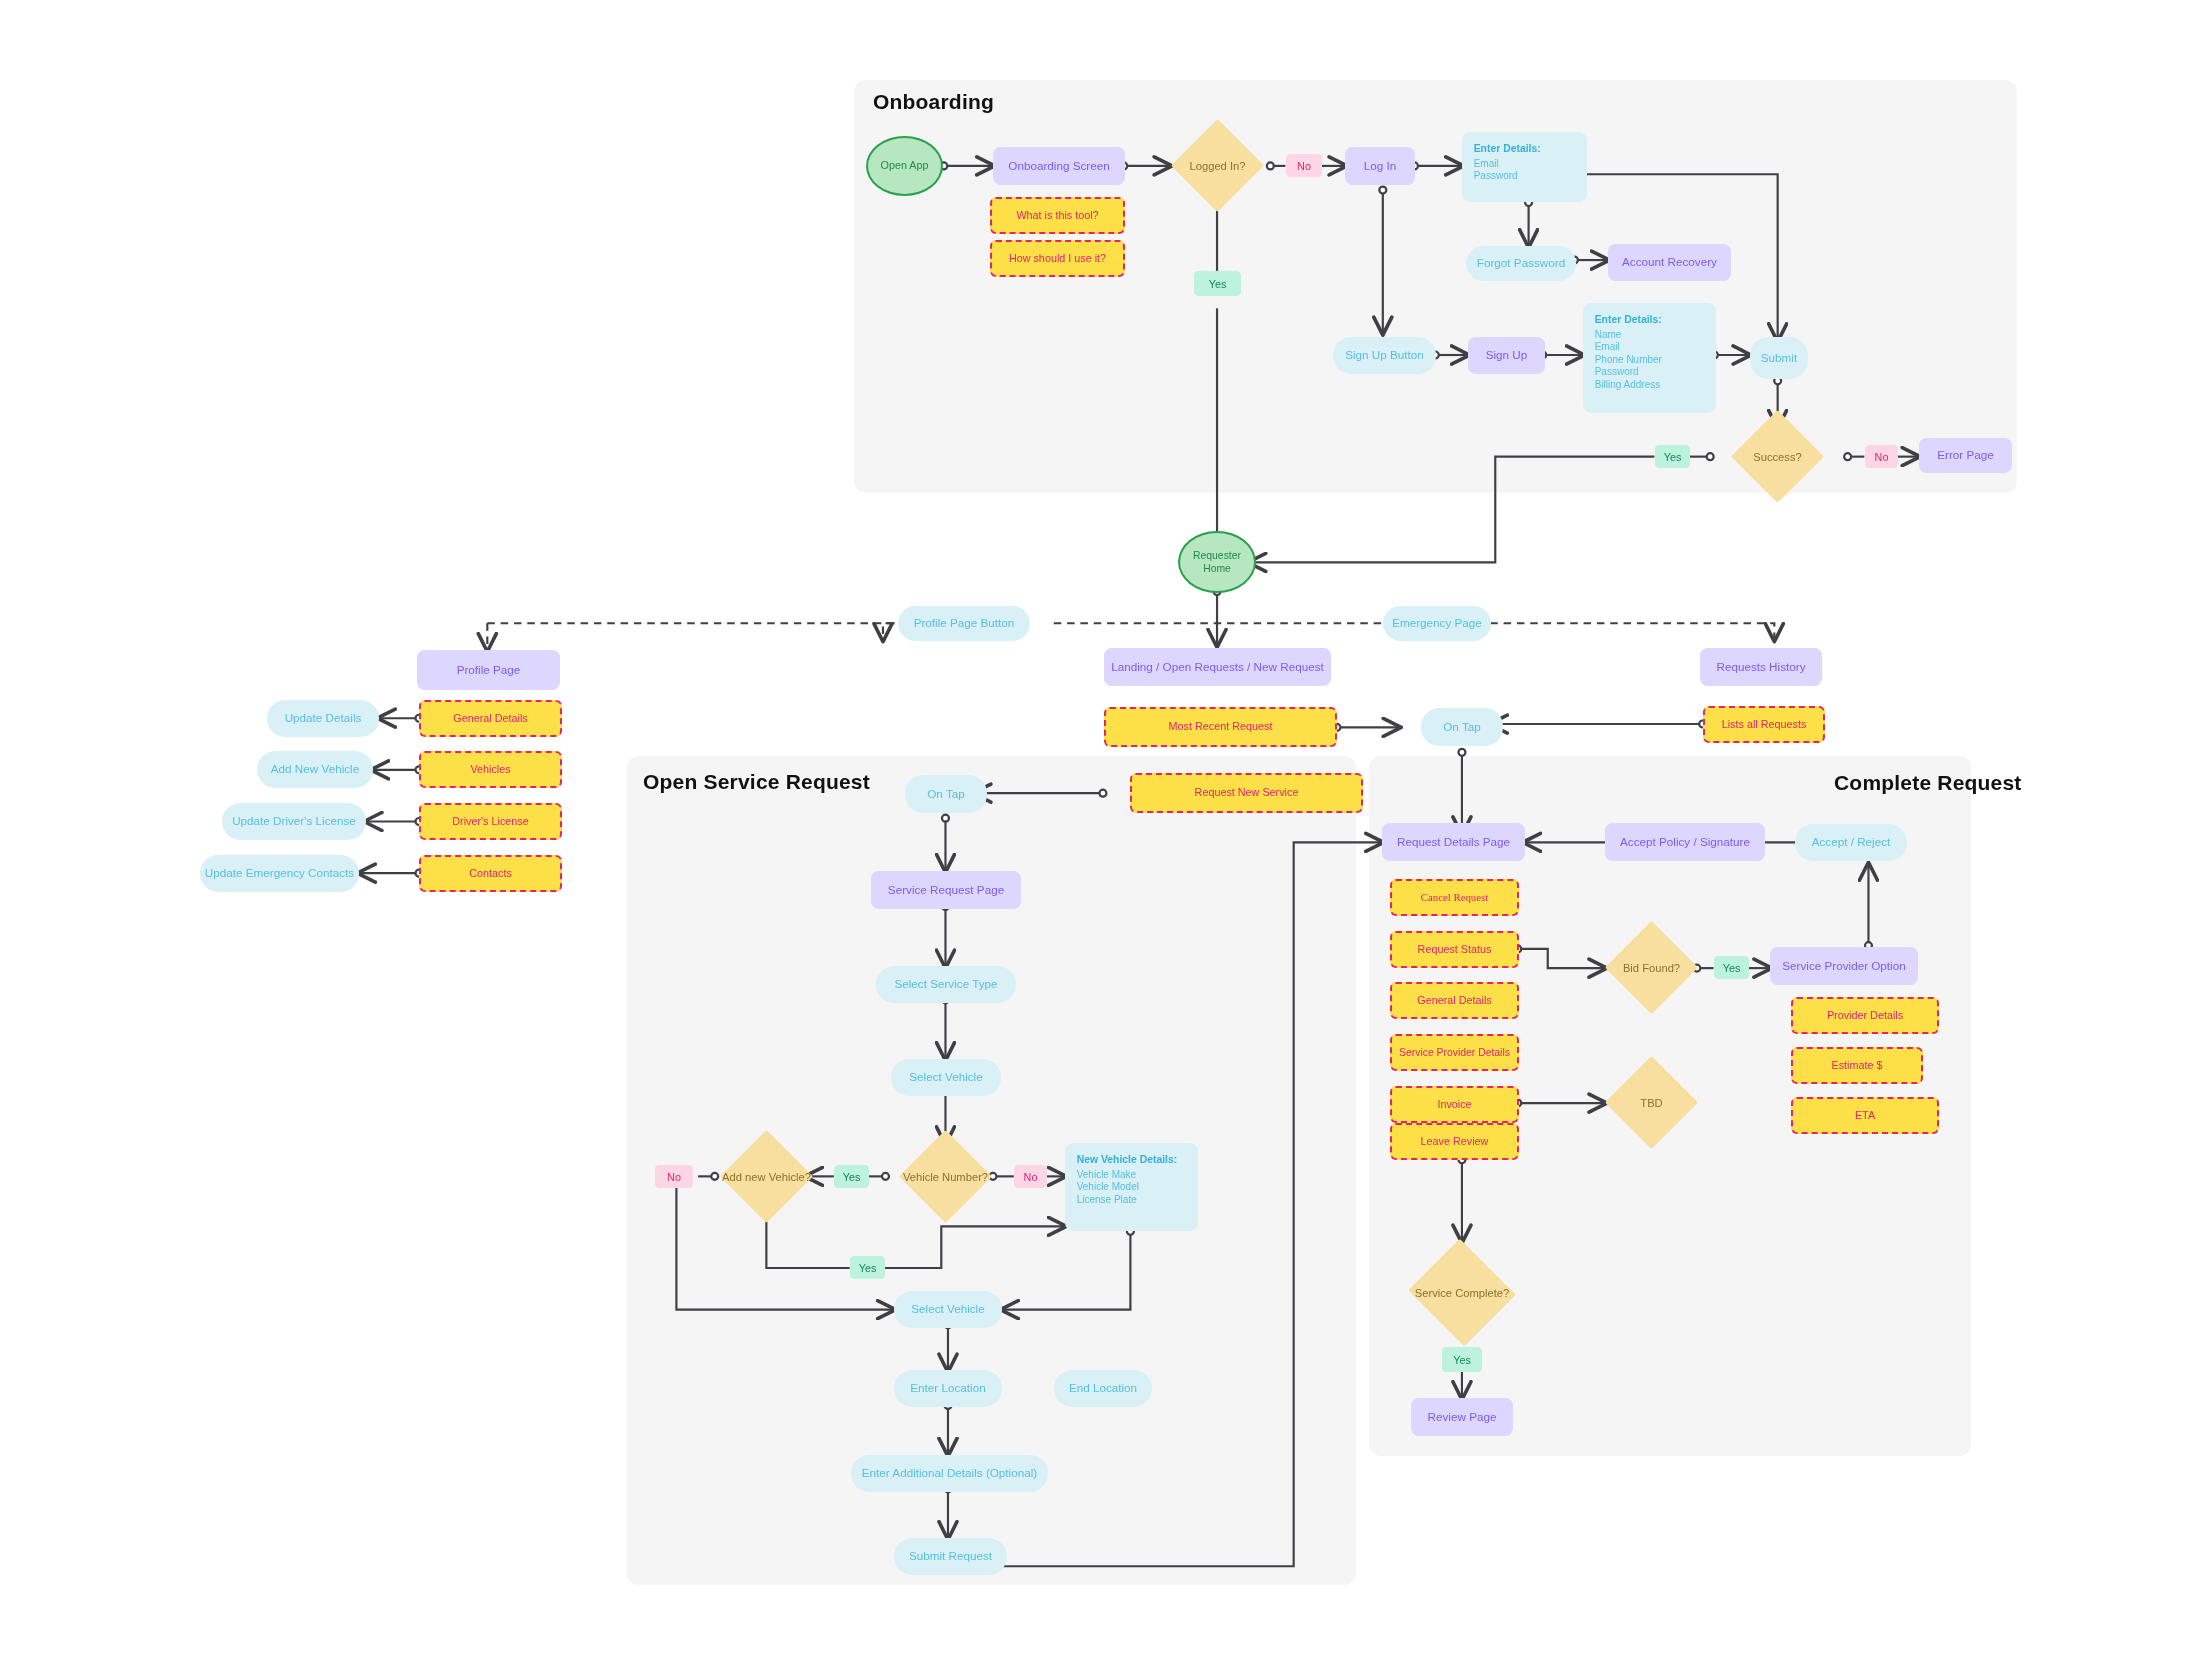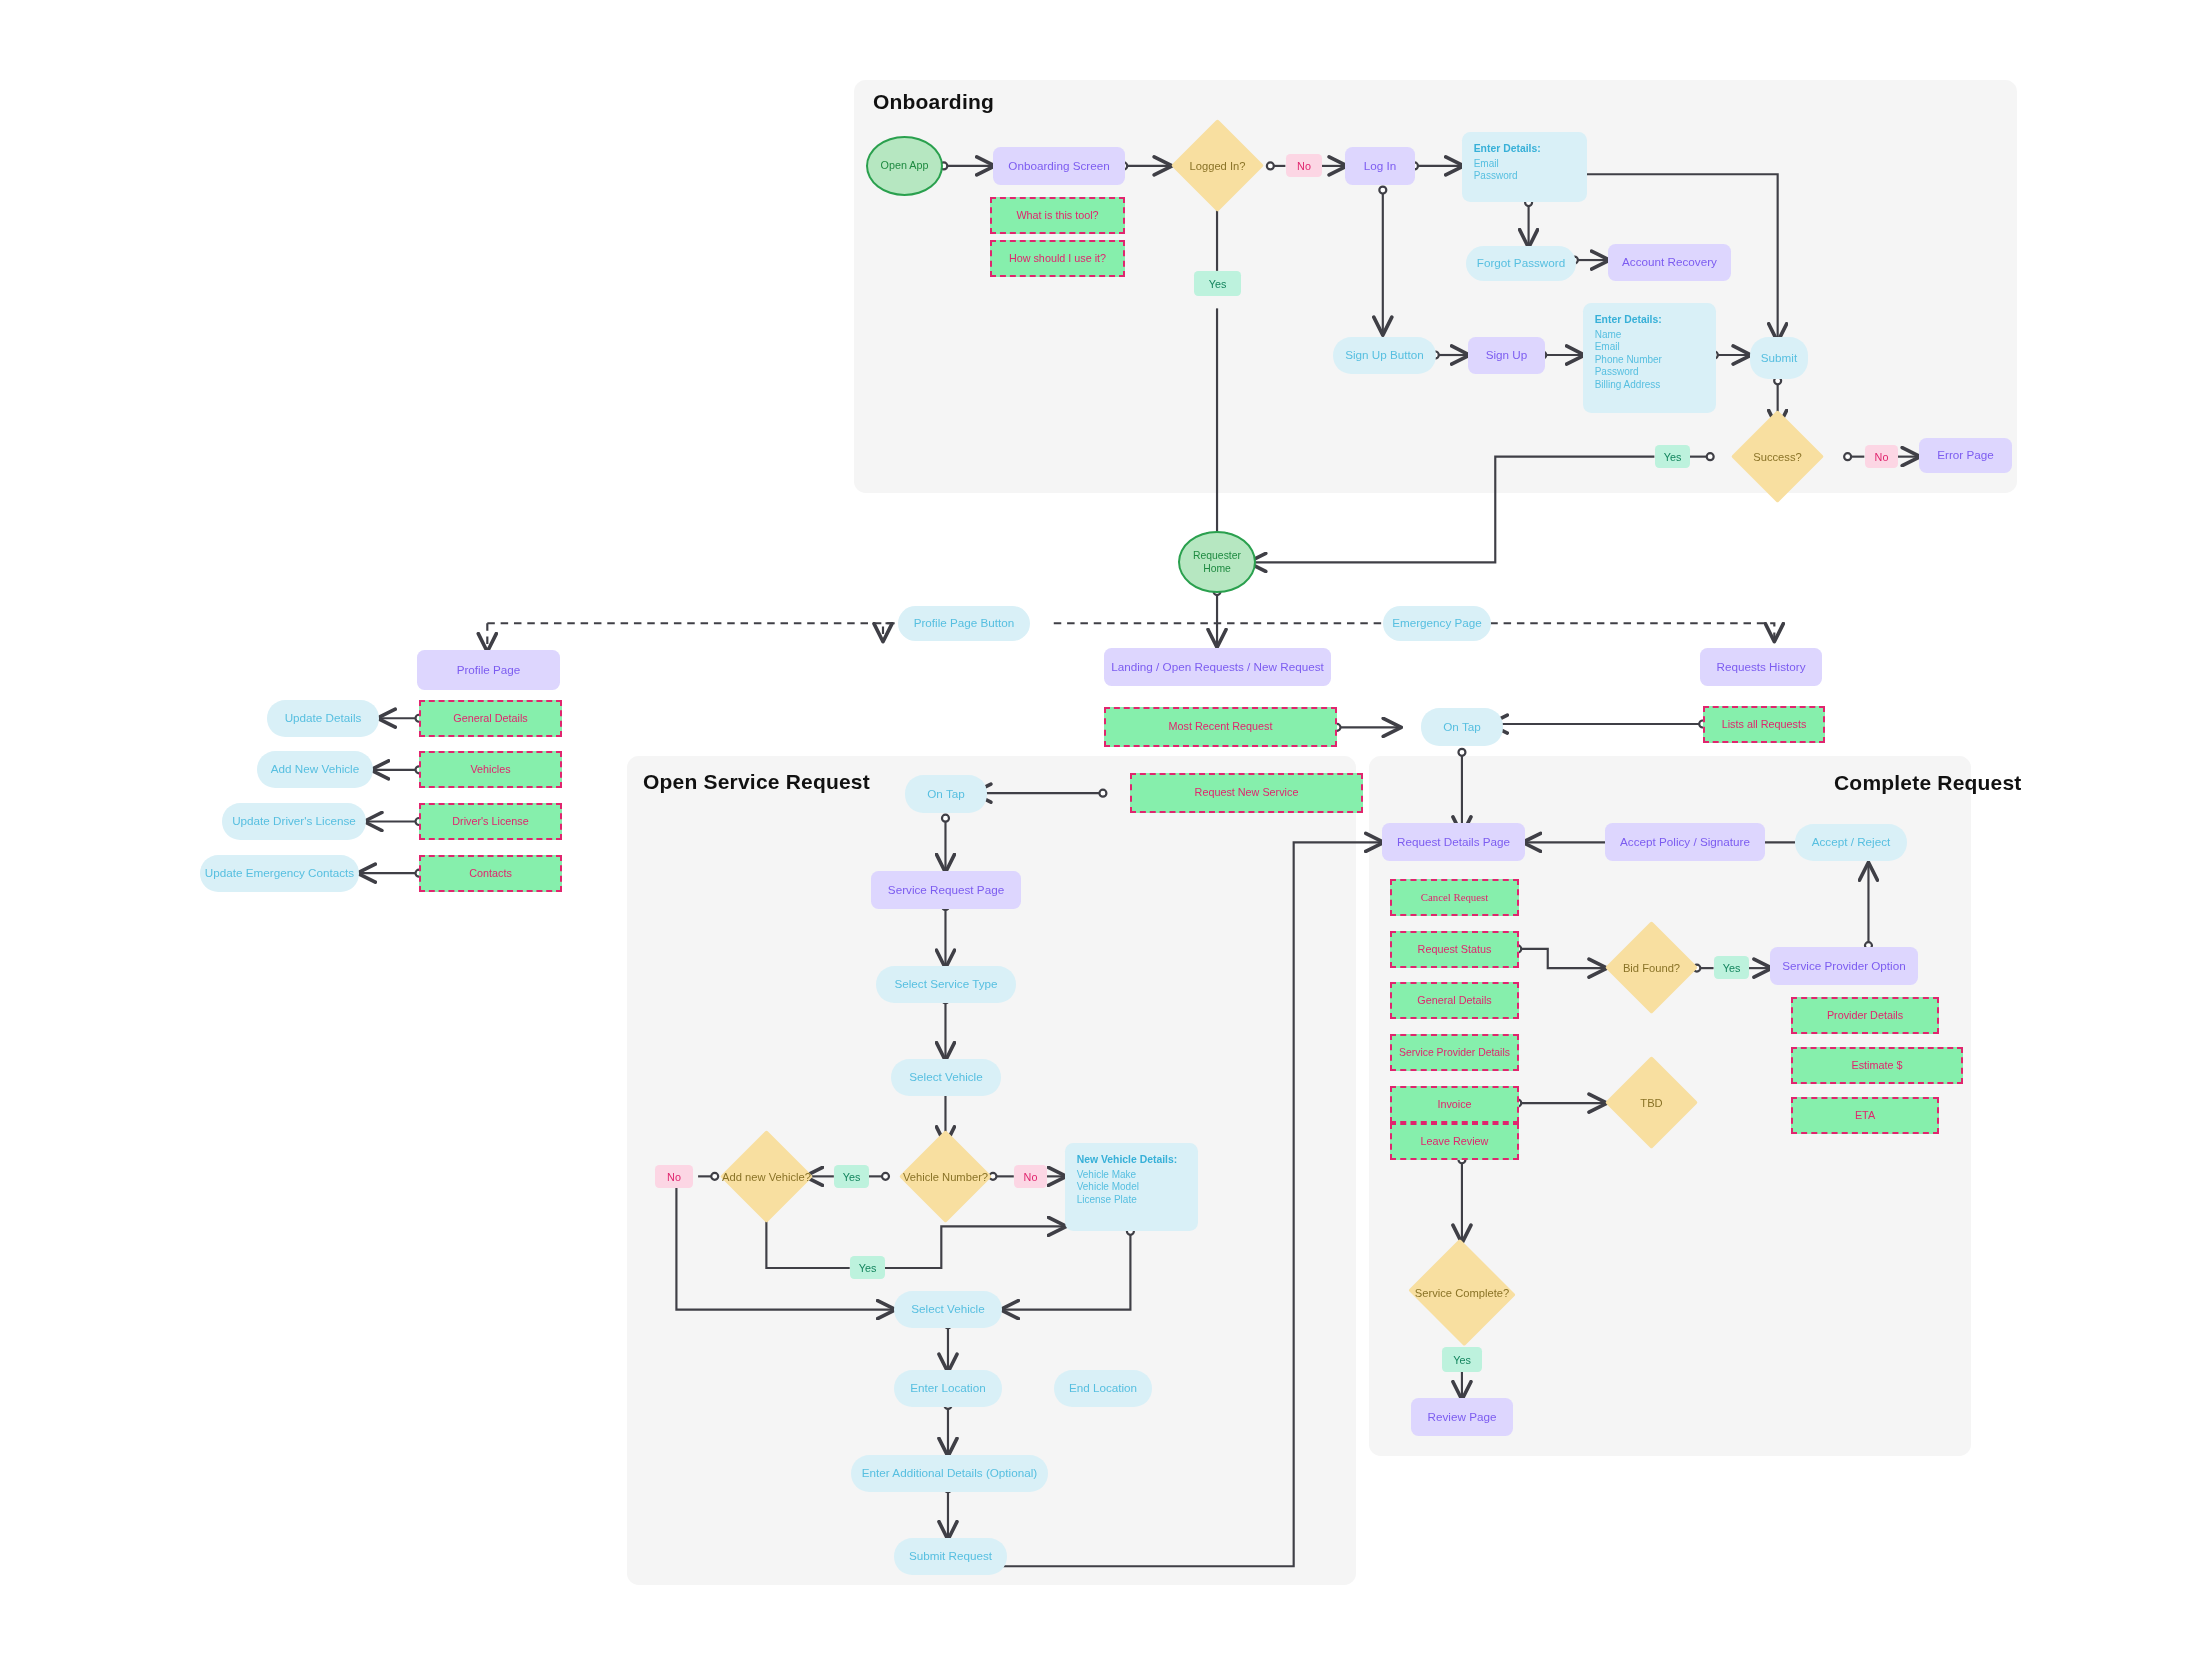--- a/index.html
+++ b/index.html
@@ -14,21 +14,21 @@
 
   
   .n-page{background:#ddd6fe;border-radius:7.5px;color:#7c5cf0;font-size:11.7px;}
   
   .n-action{background:#d9f0f7;border-radius:18.3px;color:#57bfe0;font-size:11.7px;}
   
   .n-info{background:#d9f0f7;border-radius:8.3px;color:#57bfe0;font-size:10px;justify-content:flex-start;align-items:flex-start;padding:10px 11.7px;text-align:left;}
   .n-info b{display:block;color:#37b0d8;font-weight:700;font-size:10.4px;margin-bottom:2.5px;}
   .n-info span{display:block;}
   
-  .n-dashed{background:#86efac;border:2.1px dashed #e0256e;border-radius:0;color:#e0256e;font-size:10.8px;}
+  .n-dashed{background:#fde047;border:2.1px dashed #e0256e;border-radius:6px;color:#e0256e;font-size:10.8px;}
   
   .n-term{background:#b6e7c1;border:2.1px solid #2aa04e;border-radius:50%;color:#1f8a41;font-size:10.8px;}
   
   .n-diamond{color:#8a7327;font-size:11.2px;background:transparent;}
   .n-diamond .dshape{position:absolute;left:0;top:0;width:100%;height:100%;background:#f8dfa0;transform:rotate(45deg) scale(.707);border-radius:2.5px;}
   .n-diamond .dlabel{position:relative;z-index:2;white-space:nowrap;}
   
   .lbl{position:absolute;display:flex;align-items:center;justify-content:center;border-radius:4.2px;font-size:10.8px;}
   .lbl-yes{background:#bdf2dd;color:#14855e;}
   .lbl-no{background:#fcd6e4;color:#e0256e;}
@@ -325,21 +325,21 @@
   </div>
   <div class="lbl lbl-yes" style="left:1714px;top:956px;width:35px;height:23px;">Yes</div>
 
   <div class="node n-diamond" style="left:1605px;top:1056px;width:93px;height:93px;">
     <div class="dshape"></div>
     <div class="dlabel">TBD</div>
   </div>
 
   <div class="node n-page" style="left:1770px;top:947px;width:148px;height:38px;">Service Provider Option</div>
   <div class="node n-dashed" style="left:1791px;top:997px;width:148px;height:37px;">Provider Details</div>
-  <div class="node n-dashed" style="left:1791px;top:1047px;width:172px;height:37px;">Estimate $</div>
+  <div class="node n-dashed" style="left:1791px;top:1047px;width:132px;height:37px;">Estimate $</div>
   <div class="node n-dashed" style="left:1791px;top:1097px;width:148px;height:37px;">ETA</div>
 
   <div class="node n-diamond" style="left:1406px;top:1241px;width:112px;height:103px;">
     <div class="dshape"></div>
     <div class="dlabel">Service Complete?</div>
   </div>
   <div class="lbl lbl-yes" style="left:1442px;top:1347px;width:40px;height:25px;">Yes</div>
   <div class="node n-page" style="left:1411px;top:1398px;width:102px;height:38px;">Review Page</div>
 
 </div>

